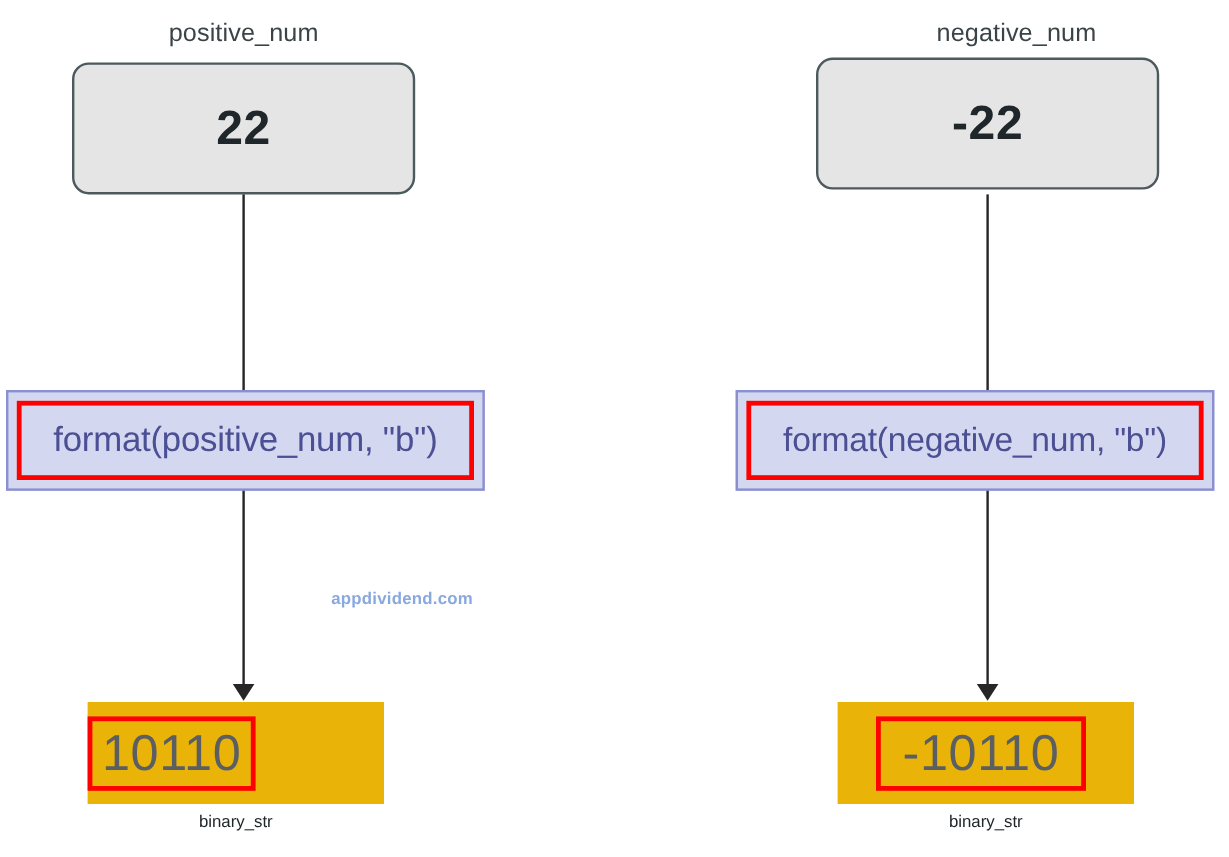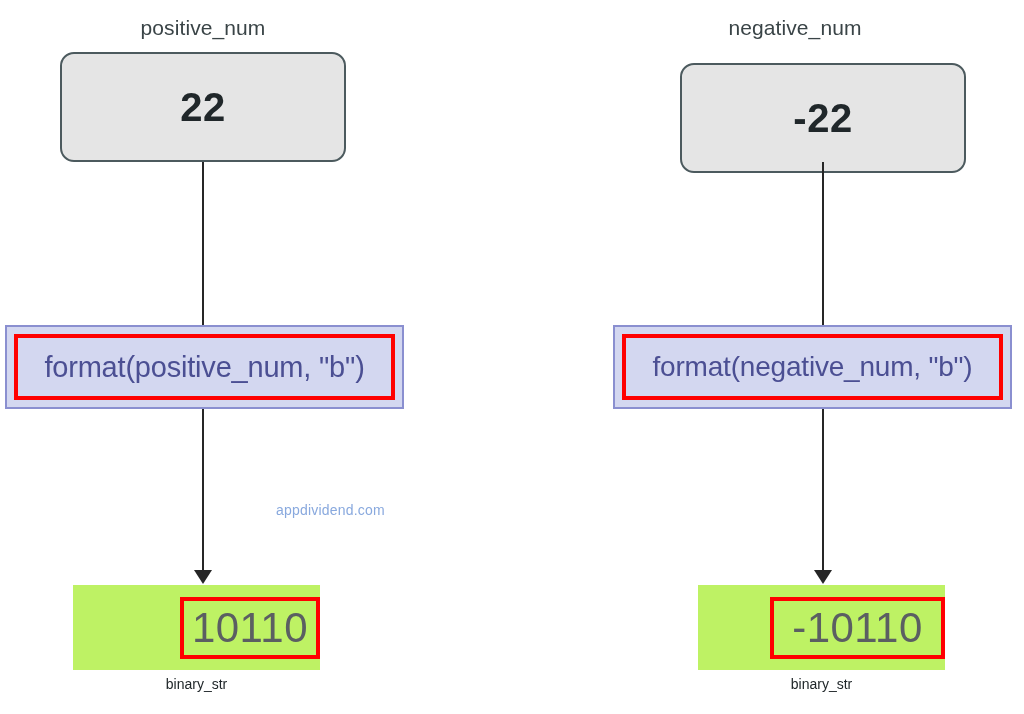--- a/index.html
+++ b/index.html
@@ -68,24 +68,24 @@
   .node-proc .code {
     font-size: 29px;
     color: #4b4f93;
     white-space: nowrap;
     letter-spacing: -0.2px;
   }
   .node-proc.narrow .code { font-size: 28px; }
 
   
   .node-out {
-    background: #bef264;
+    background: #eab308;
     display: flex;
     align-items: center;
-    justify-content: flex-end;
+    justify-content: flex-start;
   }
   .node-out .redbox {
     border: 4px solid #ff0000;
     display: flex;
     align-items: center;
     justify-content: center;
     box-sizing: border-box;
     background: transparent;
   }
   .node-out .value {
@@ -147,40 +147,40 @@
   <div class="abs arrowhead" style="left:194px; top:570px;"></div>
 
   <div class="abs node-out" style="left:73px; top:585px; width:247px; height:85px;">
     <div class="redbox" style="width:140px; height:62px;">
       <span class="value">10110</span>
     </div>
   </div>
 
   <div class="abs out-caption" style="left:73px; top:676px; width:247px;">binary_str</div>
 
-  <div class="abs watermark" style="left:276px; top:502px;">appdividend.com</div>
+  <div class="abs watermark" style="left:276px; top:490px;font-weight:bold;">appdividend.com</div>
 
-  <div class="abs var-caption" style="left:652px; top:16px; width:286px;">negative_num</div>
+  <div class="abs var-caption" style="left:704px; top:16px; width:286px;">negative_num</div>
 
-  <div class="abs node-round" style="left:680px; top:63px; width:286px; height:110px;">
+  <div class="abs node-round" style="left:680px; top:48px; width:286px; height:110px;">
     <span class="value">-22</span>
   </div>
 
   <div class="abs conn" style="left:822px; top:162px; height:163px;"></div>
 
   <div class="abs node-proc narrow" style="left:613px; top:325px; width:399px; height:84px;">
     <div class="redbox">
       <span class="code">format(negative_num, "b")</span>
     </div>
   </div>
 
   <div class="abs conn" style="left:822px; top:409px; height:163px;"></div>
   <div class="abs arrowhead" style="left:814px; top:570px;"></div>
 
   <div class="abs node-out" style="left:698px; top:585px; width:247px; height:85px;">
-    <div class="redbox" style="width:175px; height:62px;">
+    <div class="redbox" style="width:175px; height:62px;margin-left:32px;">
       <span class="value">-10110</span>
     </div>
   </div>
 
   <div class="abs out-caption" style="left:698px; top:676px; width:247px;">binary_str</div>
 
 </div>
 
 </body></html>

